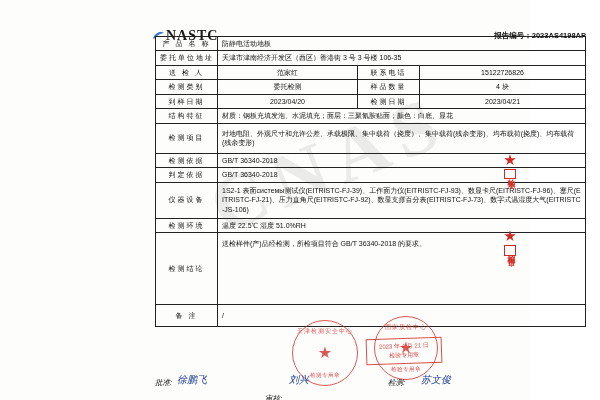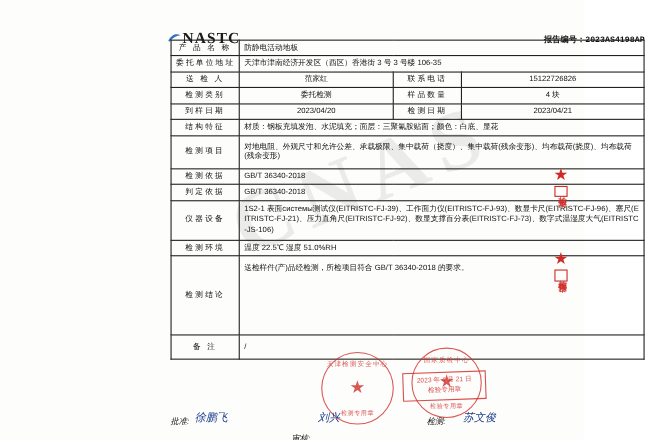--- a/index.html
+++ b/index.html
@@ -44,21 +44,20 @@
     vertical-align: -2px;
     margin-right: 1px;
   }
   .report-no {
     position: absolute;
     right: 14px;
     top: 17px;
     font-size: 7.5px;
     color: #111;
     white-space: nowrap;
-    font-family: Liberation Mono, monospace;
   }
   .report-no b { font-weight: bold; }
 
   
   .sheet {
     position: absolute;
     left: 155px;
     top: 36px;
     width: 430px;
     border: 1px solid #222;

